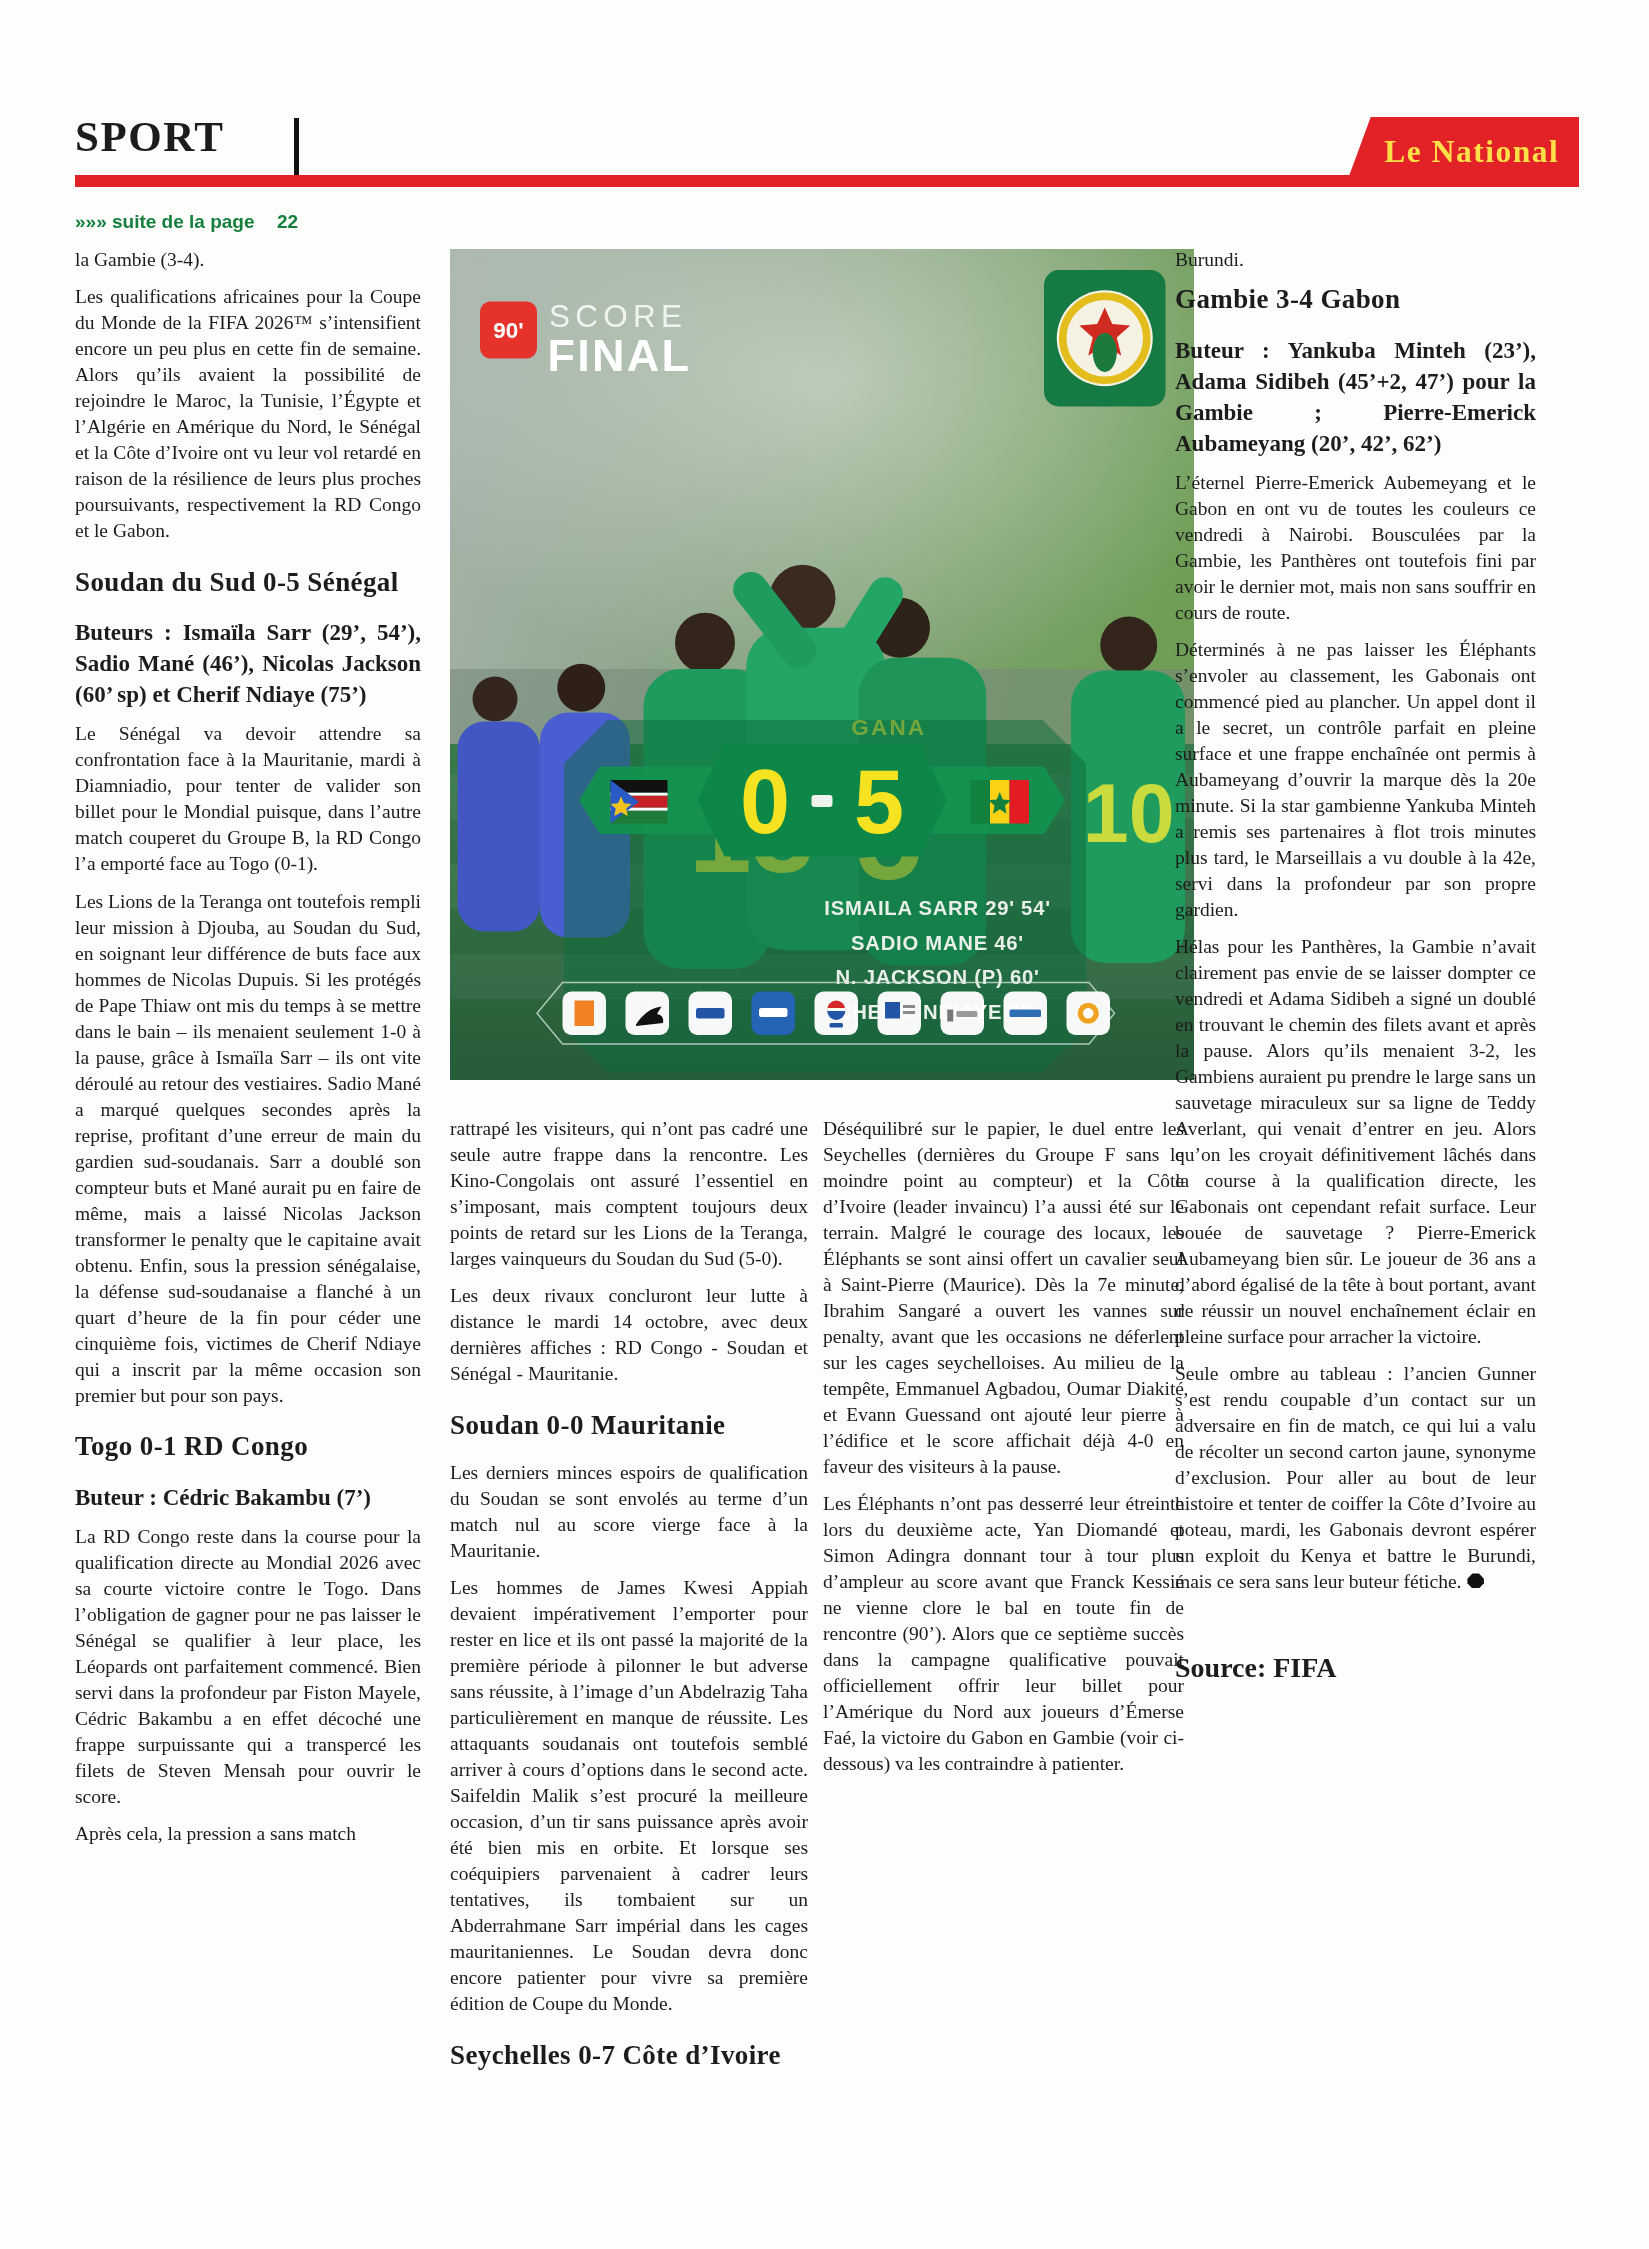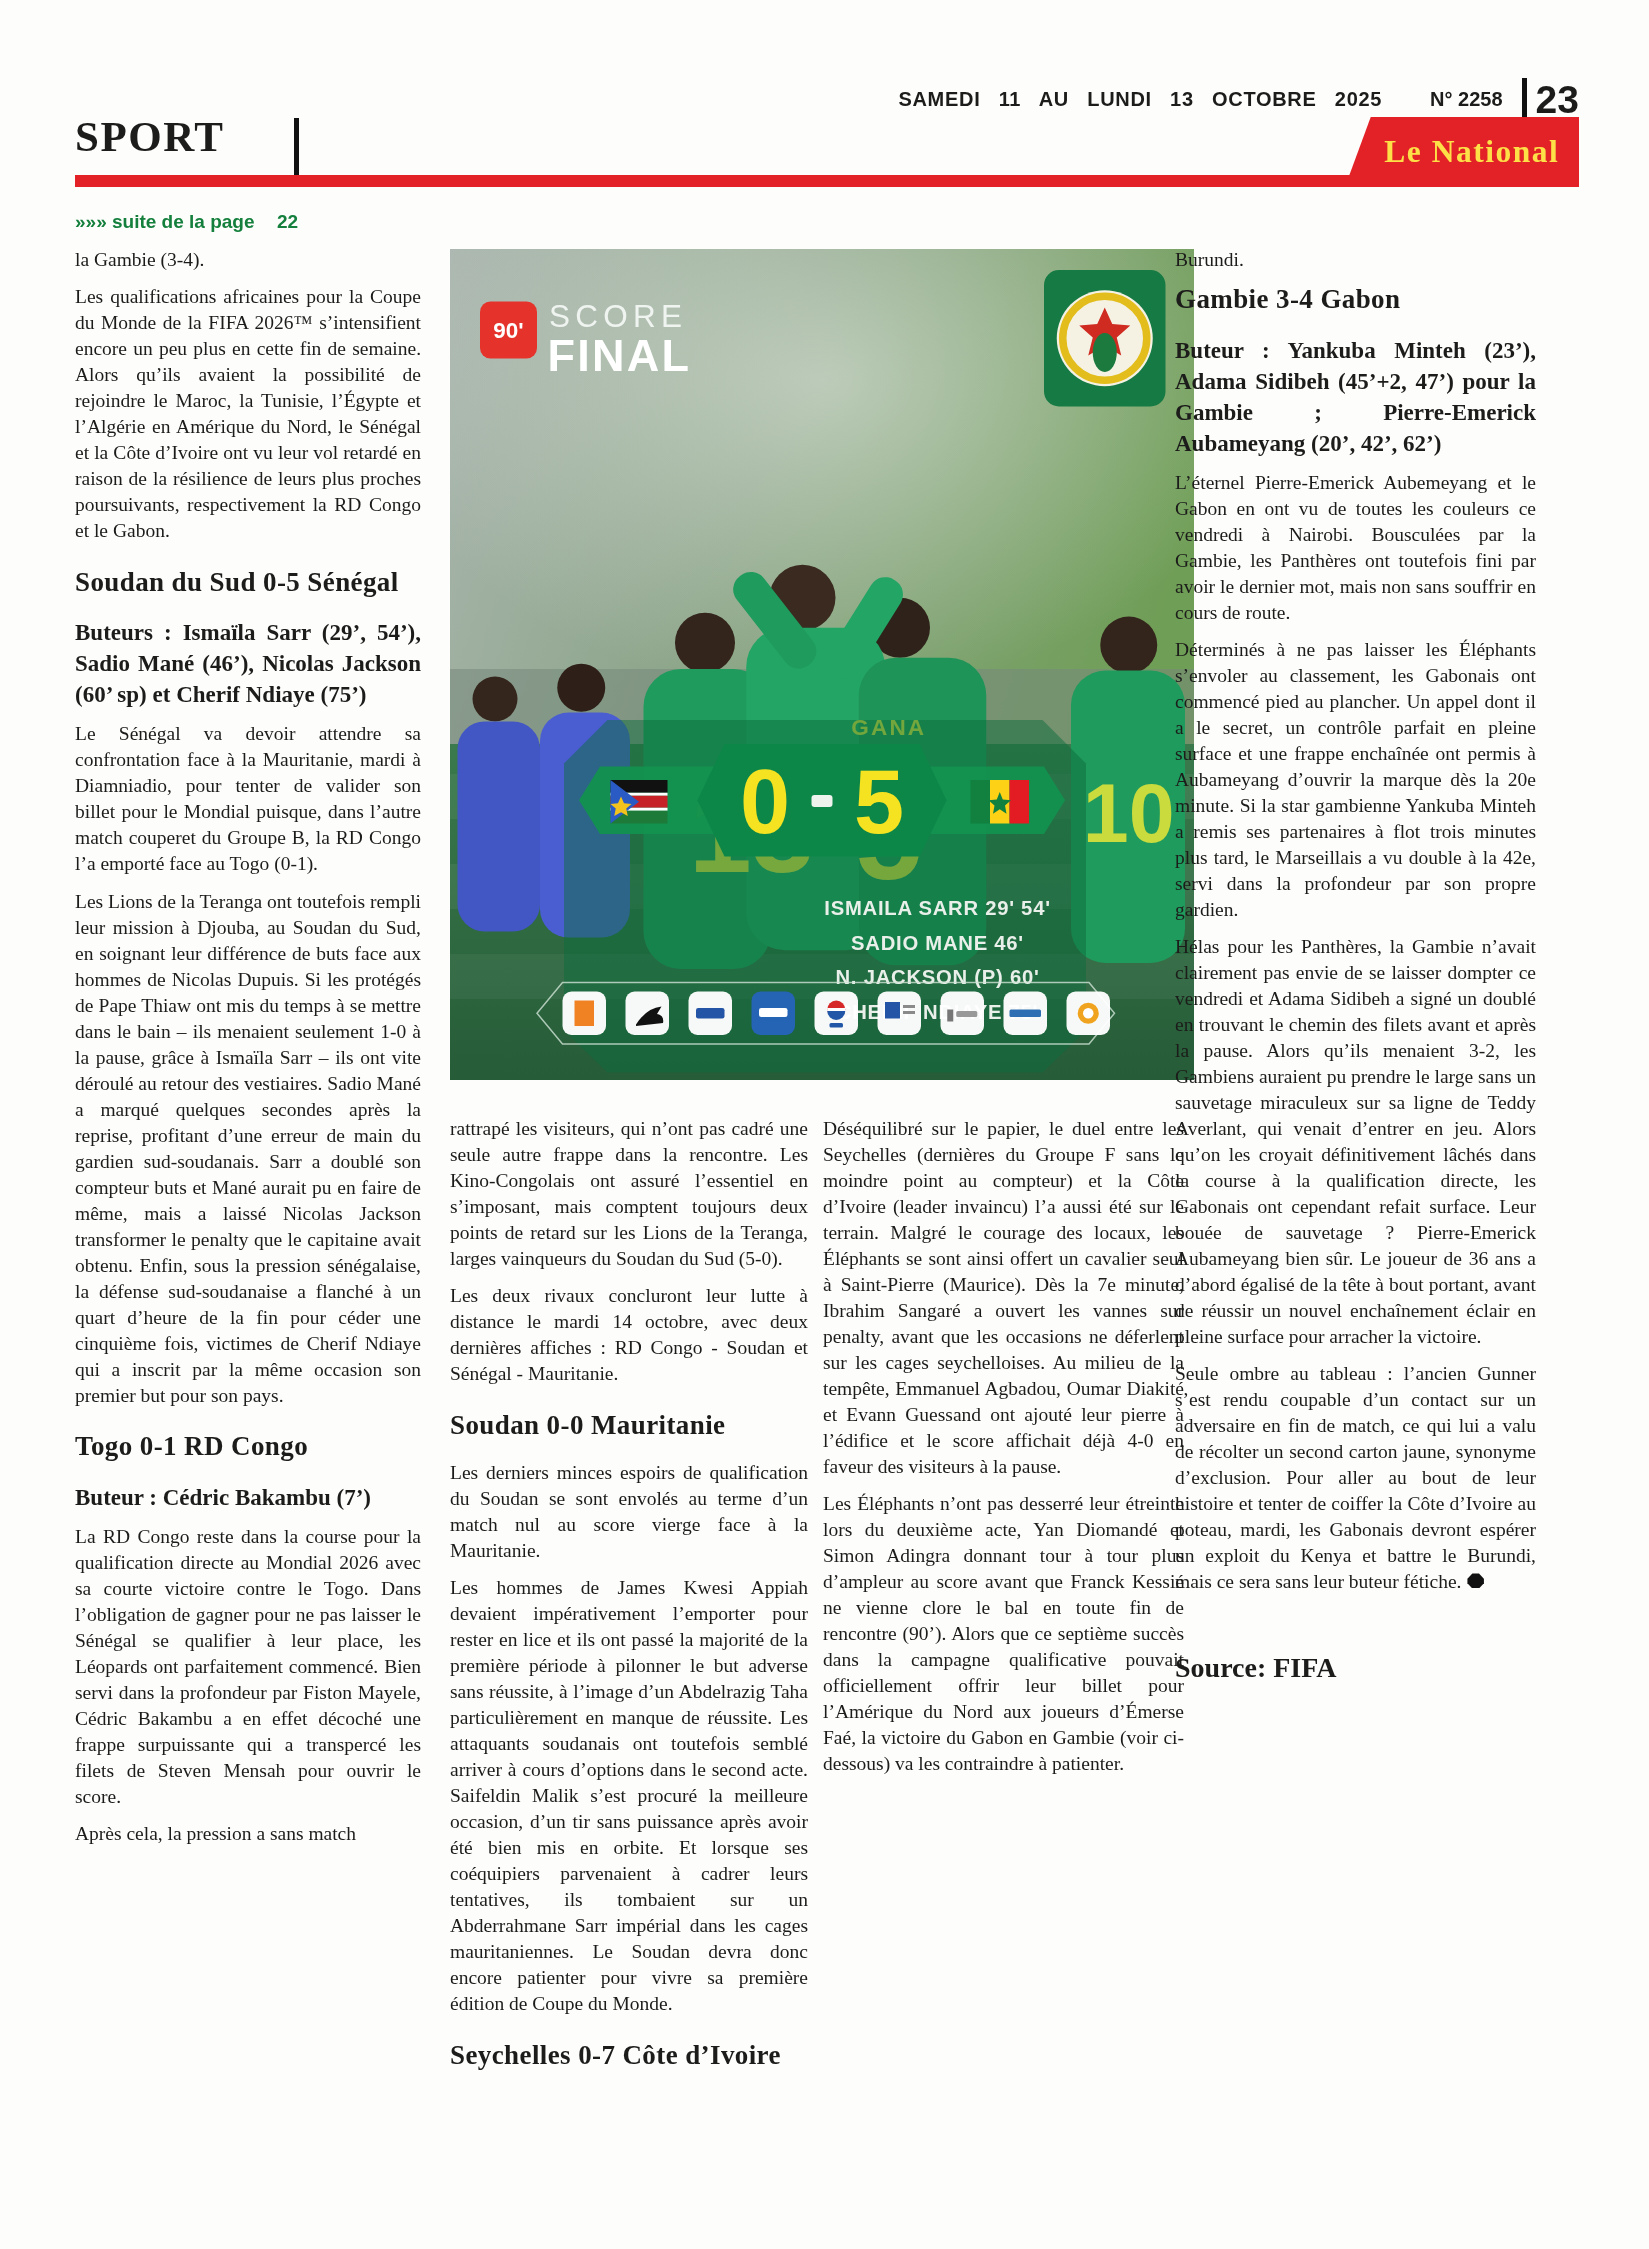--- a/index.html
+++ b/index.html
@@ -39,26 +39,20 @@
            clip-path:polygon(30% 0,70% 0,100% 35%,100% 65%,70% 100%,30% 100%,0 65%,0 35%);vertical-align:baseline;}
   
   .photo{position:absolute;left:450px;top:249px;width:744px;height:831px;overflow:hidden;}
   .photo svg{display:block;}
 </style>
 </head>
 <body>
 
 <div class="page">
 
-  <div class="topline">
-    <span class="dateline">SAMEDI 11 AU LUNDI 13 OCTOBRE 2025</span>
-    <span class="issue">N° 2258</span>
-    <span class="pagebar"></span>
-    <span class="pagenum">23</span>
-  </div>
   <div class="sport">SPORT</div>
   <div class="sportbar"></div>
   <div class="redbar"></div>
   <div class="brandbox">
     <span>Le National</span>
   </div>
   <div class="suite">
     <span>»»» suite de la page</span><span class="pg">22</span>
   </div>
 

